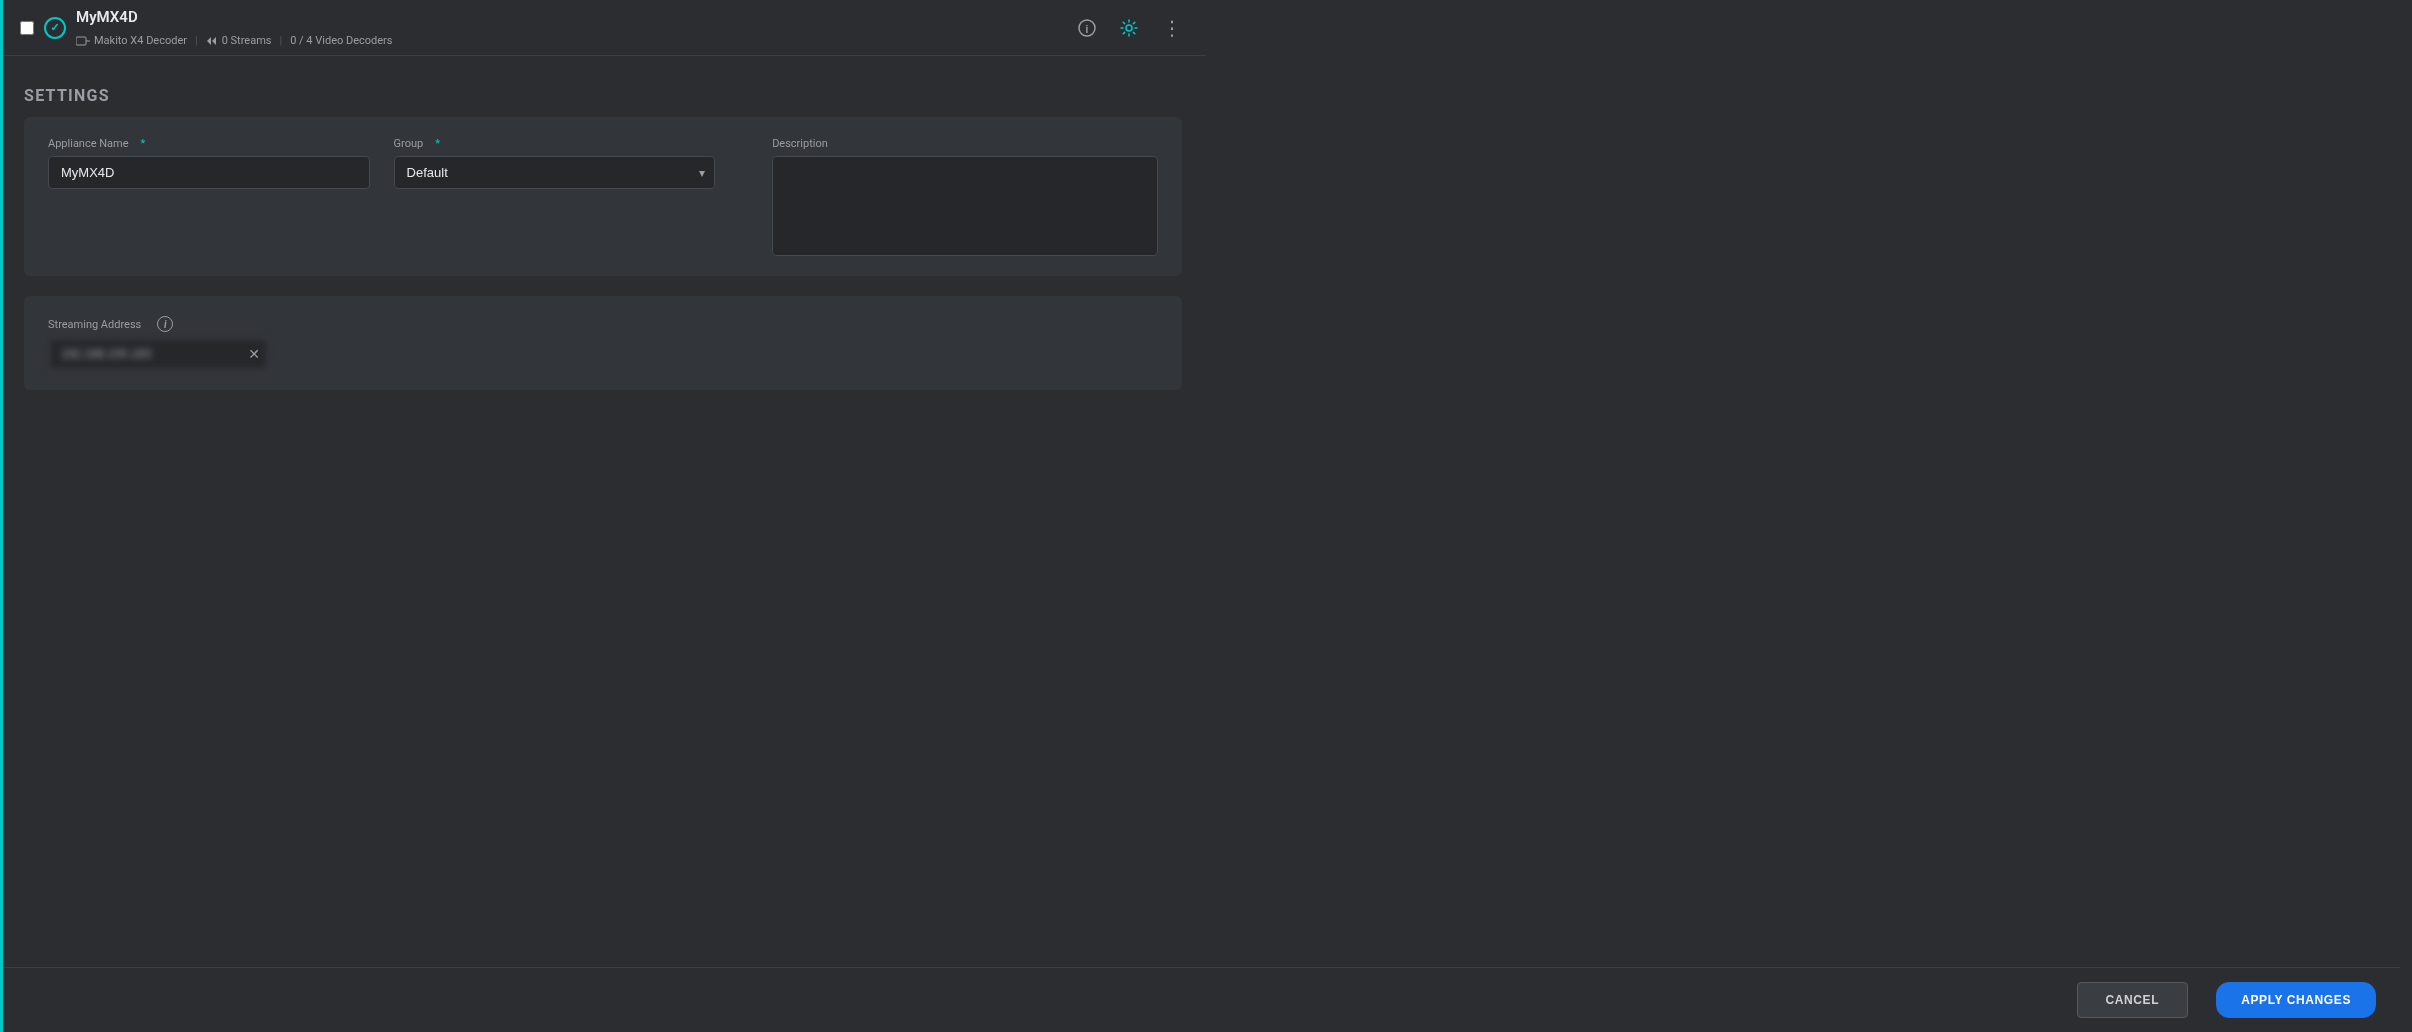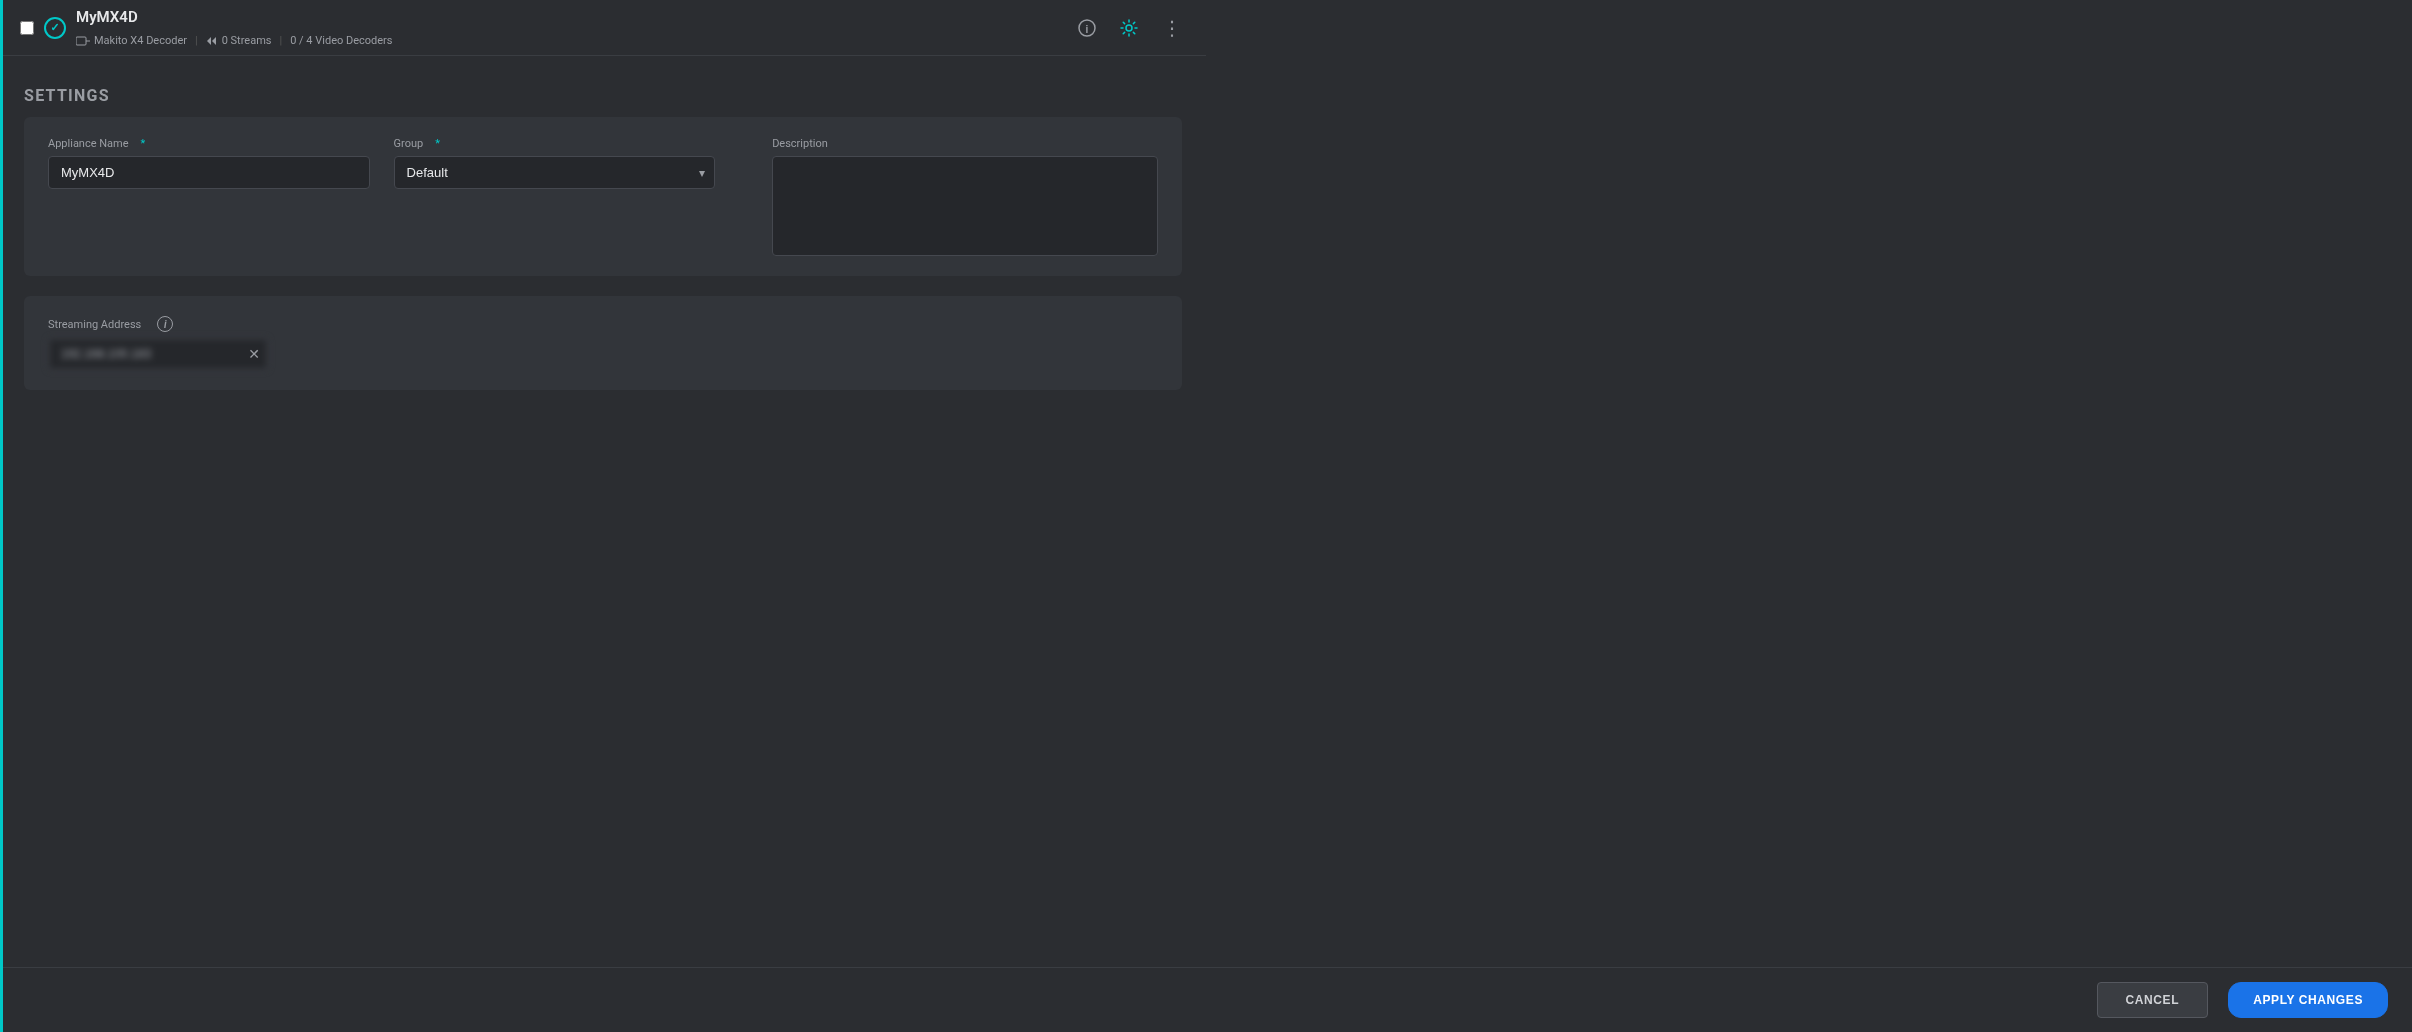--- a/index.html
+++ b/index.html
@@ -269,27 +269,27 @@
       margin-left: 4px;
       font-style: italic;
       font-weight: bold;
     }
 
     
     .footer {
       position: fixed;
       bottom: 0;
       left: 0;
-      right: 0;
+      right: 12px;
       background: #2b2d31;
       border-top: 1px solid #3a3d42;
       padding: 14px 24px;
       display: flex;
       justify-content: flex-end;
-      gap: 20px;
+      gap: 28px;
     }
 
     .btn-cancel {
       background: #3a3d42;
       border: 1px solid #55585f;
       border-radius: 4px;
       color: #d0d2d6;
       font-size: 12px;
       font-weight: 600;
       letter-spacing: 0.05em;

